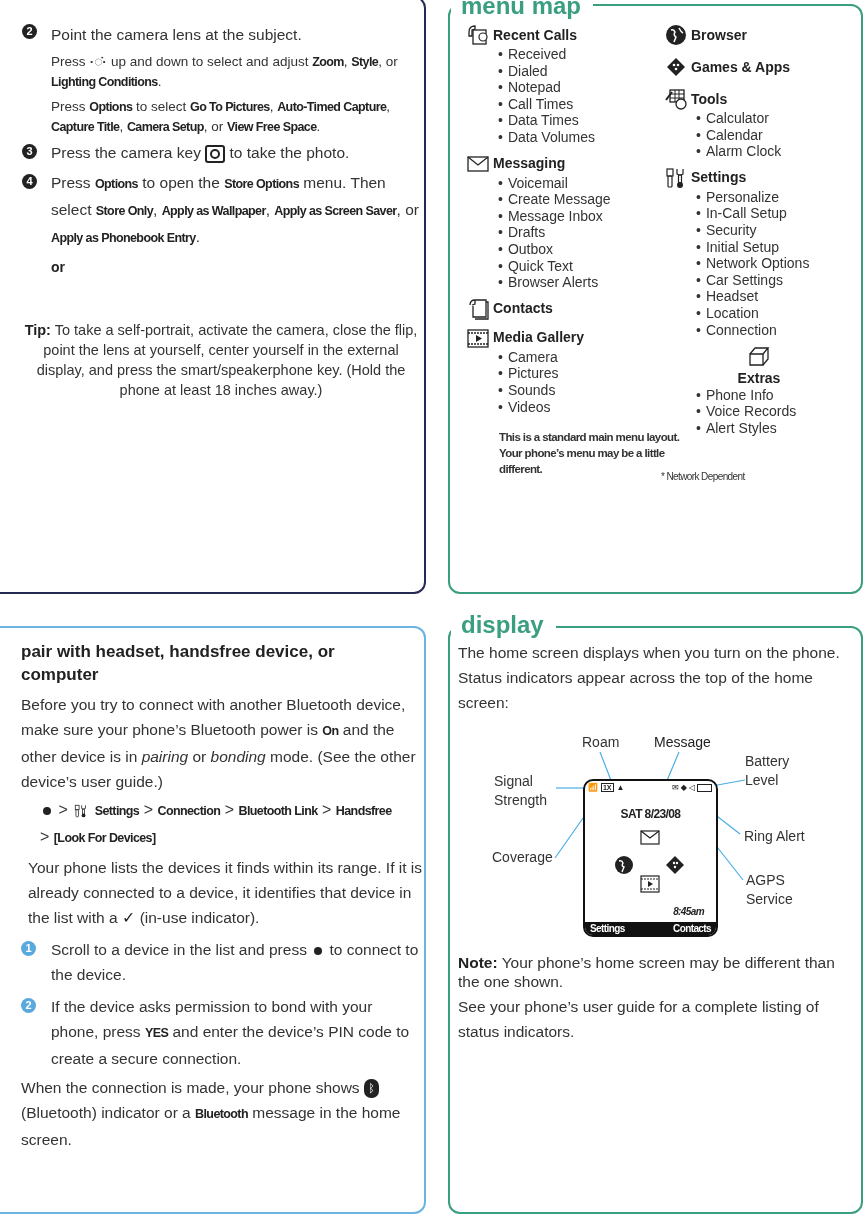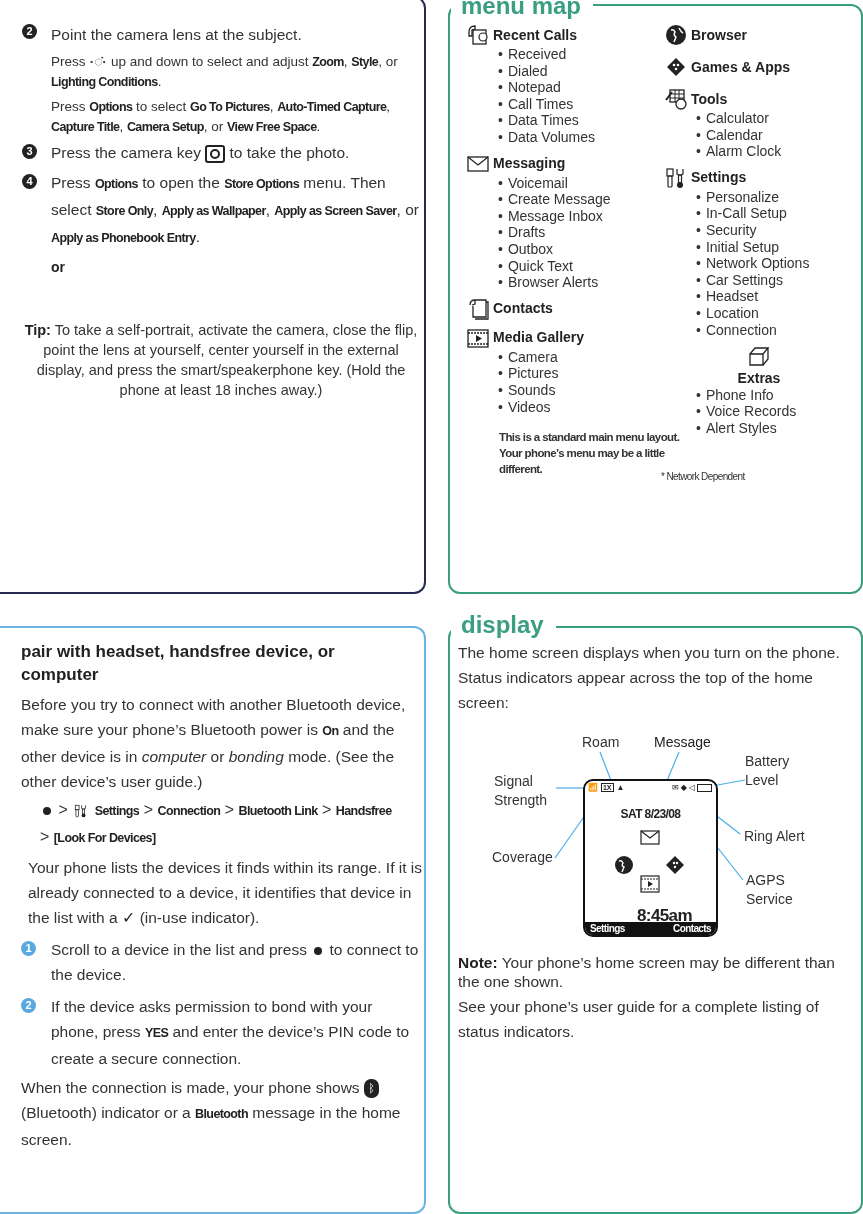--- a/index.html
+++ b/index.html
@@ -185,21 +185,21 @@
   <div class="it">Alert Styles</div>
 </div>
 
 <div class="cond" style="position:absolute; left:661px; top:471px; font-size:10px; font-weight:normal; color:#333;">* Network Dependent</div>
 
 <div class="panel p-pair"></div>
 
 <div style="position:absolute; left:21px; top:640px; width:390px; font-weight:bold; font-size:17px; line-height:23px; color:#222;">pair with headset, handsfree device, or computer</div>
 
 <div class="txt" style="position:absolute; left:21px; top:692px; width:400px;">
-  <span>Before you try to connect with another Bluetooth device, make sure your phone’s Bluetooth power is </span><span class="cond">On</span><span> and the other device is in </span><i>computer</i><span> or </span><i>bonding</i><span> mode. (See the other device’s user guide.)</span>
+  <span>Before you try to connect with another Bluetooth device, make sure your phone’s Bluetooth power is </span><span class="cond">On</span><span> and the other device is in </span><i>pairing</i><span> or </span><i>bonding</i><span> mode. (See the other device’s user guide.)</span>
 </div>
 
 <div style="position:absolute; left:40px; top:797px; width:380px; line-height:25px;">
   <span style="display:inline-block; width:14px; height:14px; position:relative; vertical-align:middle;"><span style="position:absolute; left:3px; top:3px; width:8px; height:8px; background:#222; border-radius:50%;"></span></span>
   <span style="color:#333;">&gt;</span>
   <svg class="nav-icon" viewBox="0 0 24 22">
       <rect x="3" y="2" width="6" height="7" fill="none" stroke="#222" stroke-width="1.2"></rect>
       <rect x="4" y="9" width="4" height="11" rx="1" fill="none" stroke="#222" stroke-width="1.2"></rect>
       <path d="M13 2 L13 7 Q16 9 19 7 L19 2" fill="none" stroke="#222" stroke-width="1.2"></path>
       <rect x="14.5" y="8" width="3" height="8" fill="none" stroke="#222" stroke-width="1.2"></rect>
@@ -294,21 +294,21 @@
       <path d="M10 1 L19 10 L10 19 L1 10 Z" fill="#222"></path>
       <circle cx="9" cy="8" r="1.2" fill="#fff"></circle>
       <circle cx="12" cy="8" r="1.2" fill="#fff"></circle>
       <circle cx="10" cy="12" r="1.2" fill="#fff"></circle>
     </svg>
   <svg style="position:absolute; left:55px; top:93px;" width="20" height="20" viewBox="0 0 20 20">
       <rect x="1" y="2" width="18" height="16" fill="#fff" stroke="#222" stroke-width="1.2"></rect>
       <path d="M1 5 L19 5 M1 15 L19 15" stroke="#222" stroke-width="1.2" stroke-dasharray="2 1"></path>
       <path d="M8 7 L13 10 L8 13 Z" fill="#222"></path>
     </svg>
-  <div class="cond" style="position:absolute; right:24px; top:125px; font-size:17px;">8:45am</div>
+  <div class="cond" style="position:absolute; right:12px; top:125px; font-size:10px;font-style:italic;">8:45am</div>
   <div style="position:absolute; left:0; right:0; bottom:0; height:13px; background:#111; display:flex; justify-content:space-between; padding:0 5px; align-items:center;">
     <span class="cond" style="color:#fff; font-size:10px;">Settings</span>
     <span class="cond" style="color:#fff; font-size:10px;">Contacts</span>
   </div>
 </div>
 
 <div class="txt" style="position:absolute; left:458px; top:953px; width:398px; line-height:19px;">
   <b style="color:#222;">Note:</b><span> Your phone’s home screen may be different than the one shown.</span>
 </div>
 <div class="txt" style="position:absolute; left:458px; top:994px; width:398px;">See your phone’s user guide for a complete listing of status indicators.</div>

